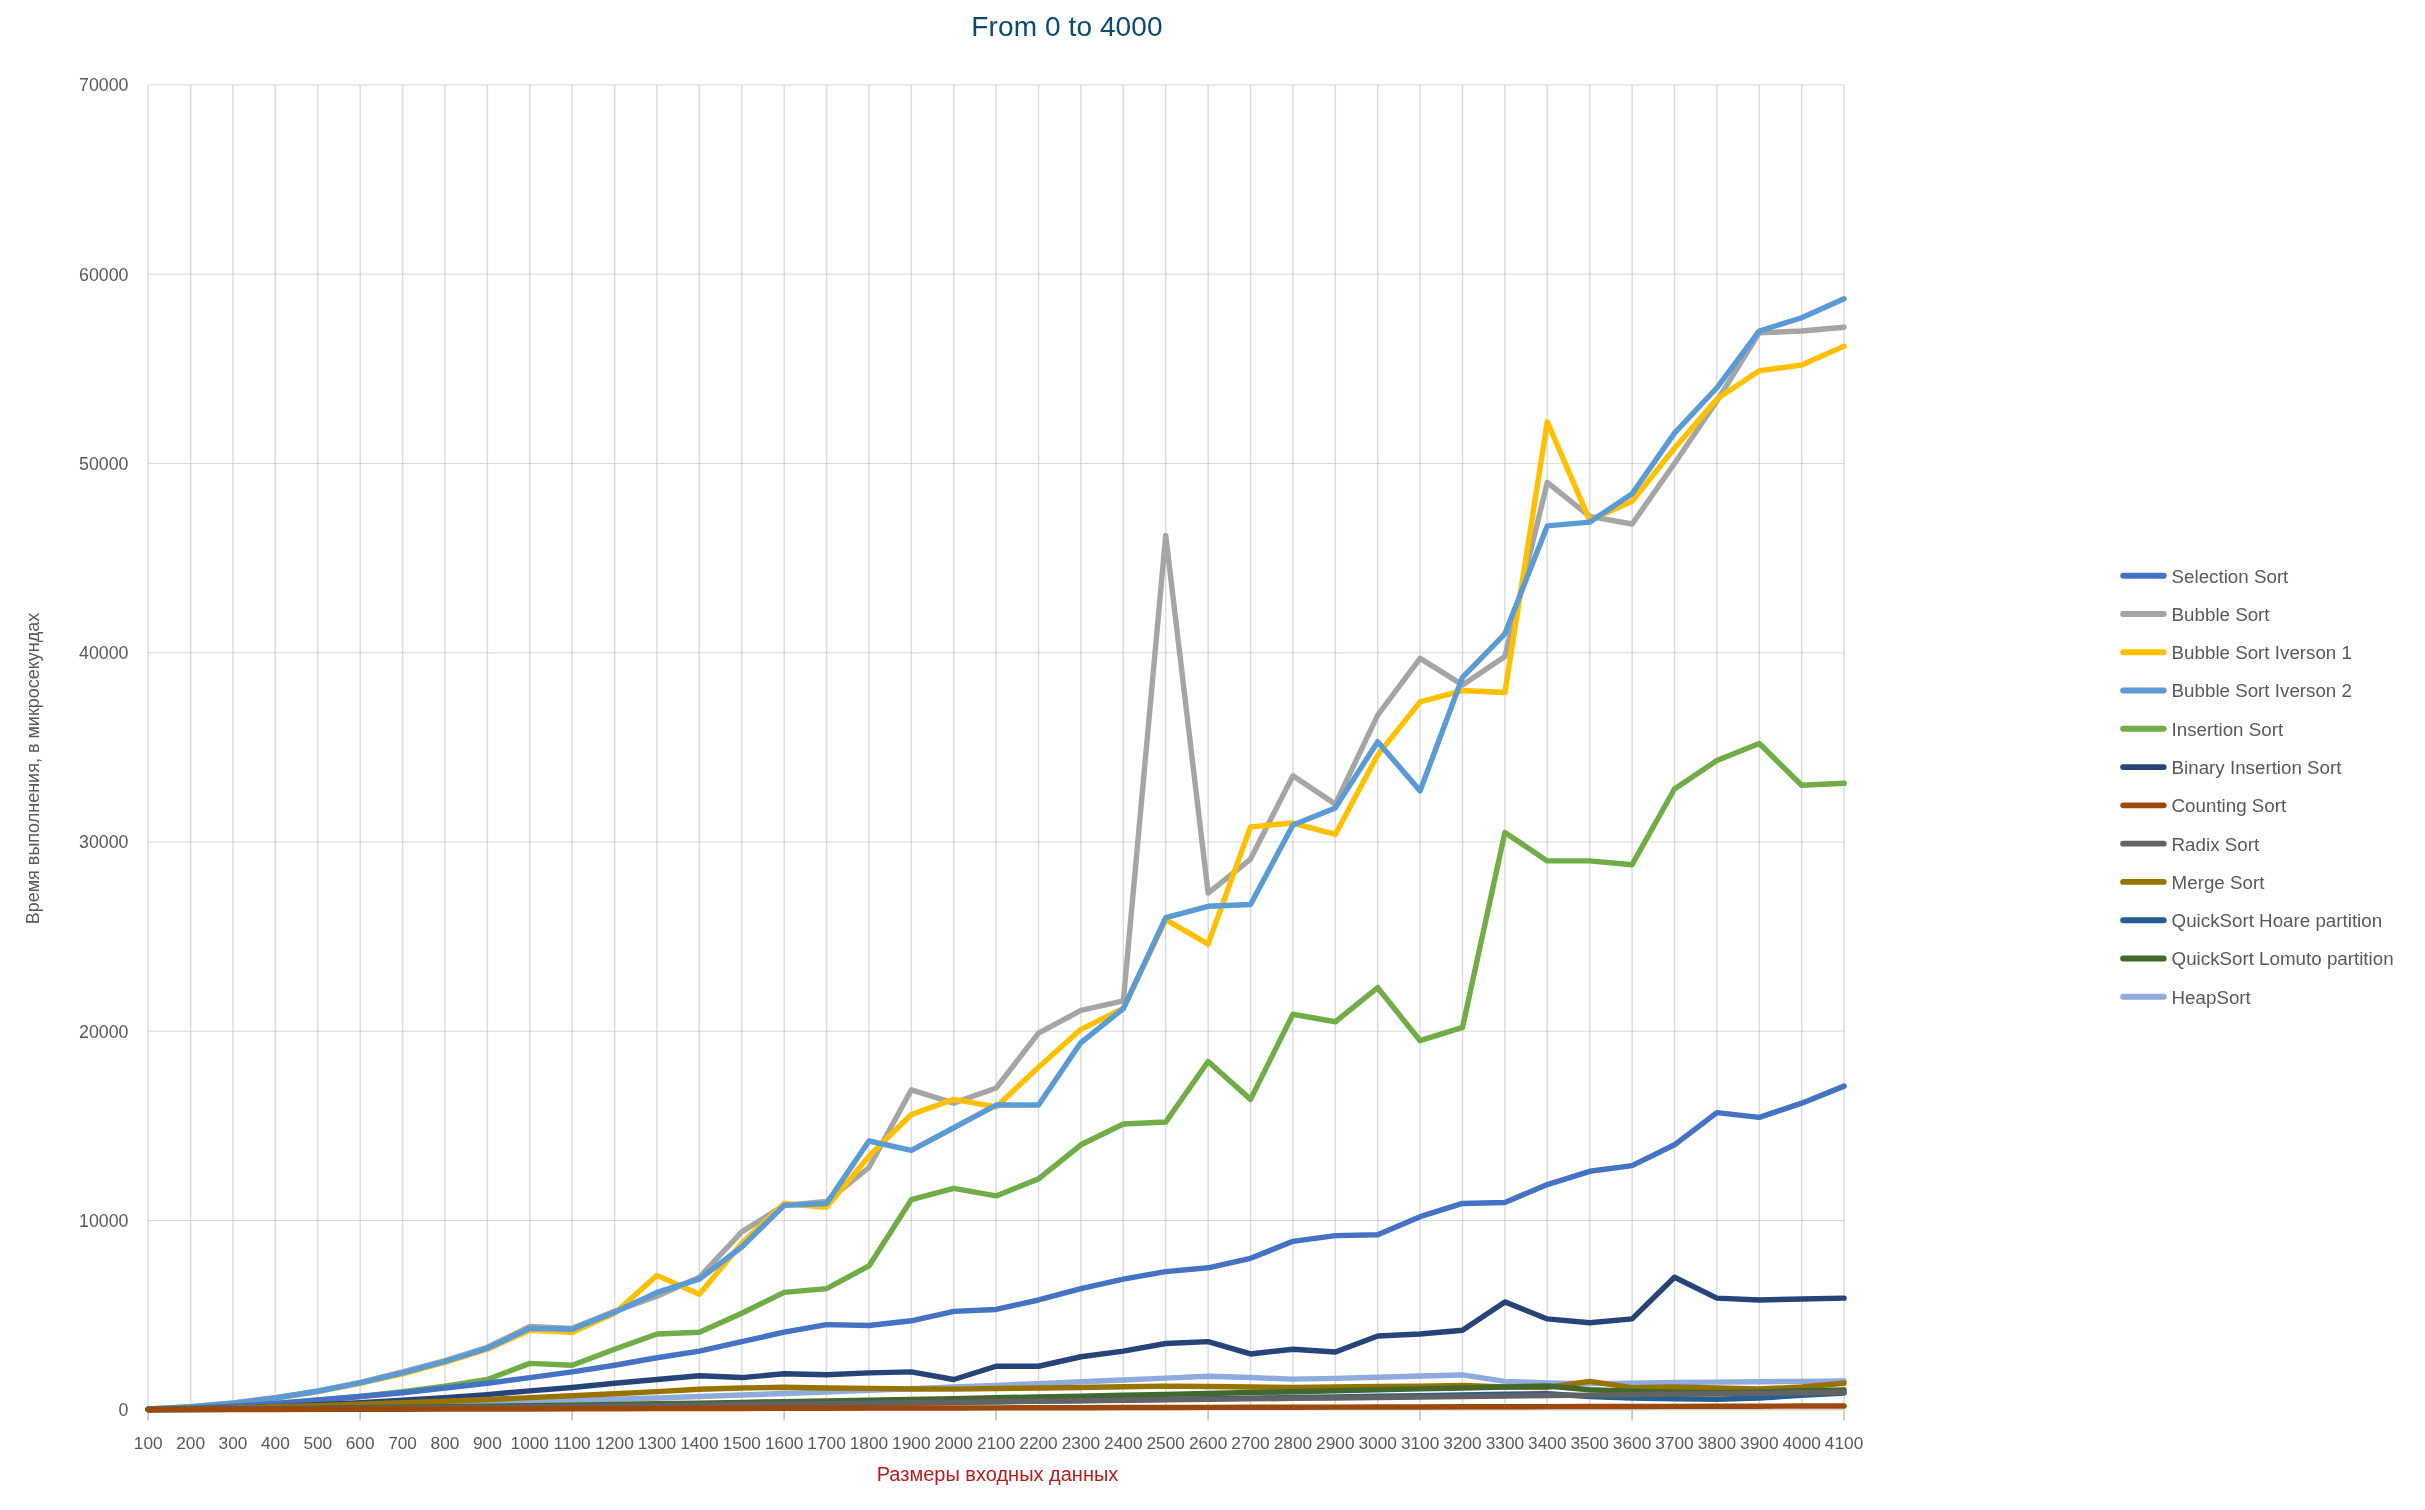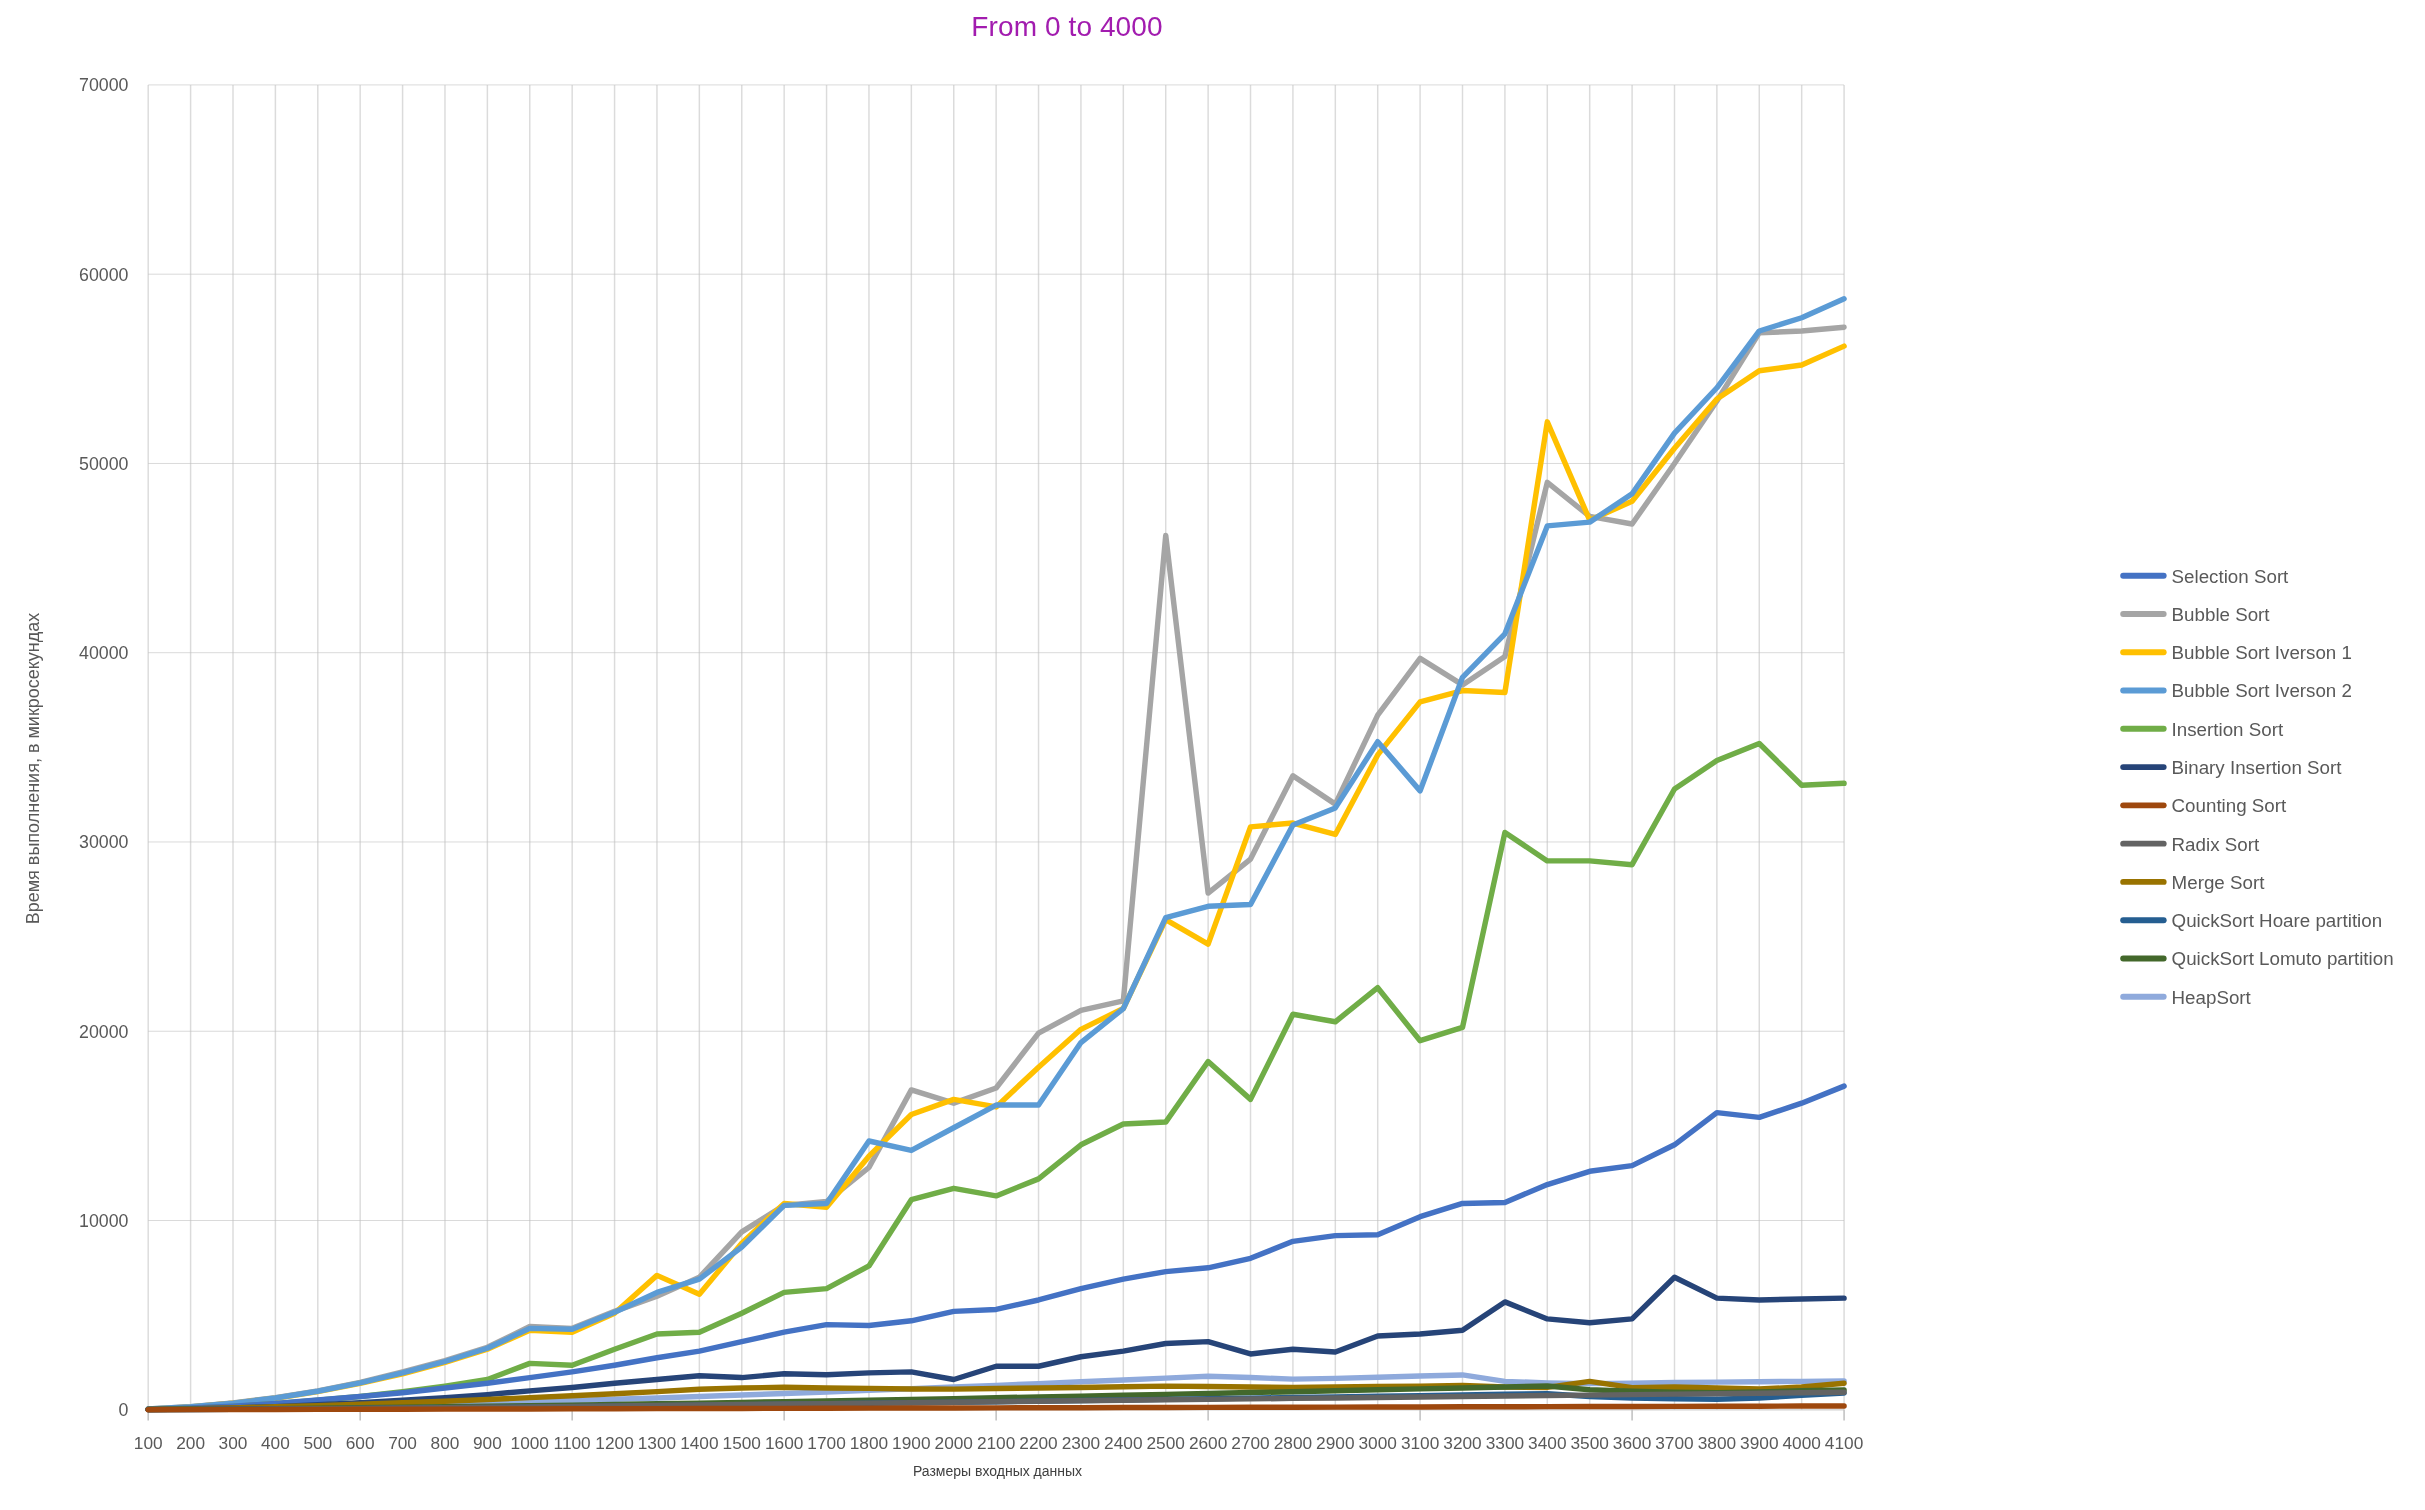--- a/index.html
+++ b/index.html
@@ -9,41 +9,41 @@
     font-family:"Liberation Sans", sans-serif;
     overflow:hidden;
     position:relative;
   }
   #chart-root{position:absolute;inset:0;}
   .chart-title{
     position:absolute;
     top:11px;left:0;width:2134px;
     text-align:center;
     font-size:28px;
-    color:#a21caf;
+    color:#0c4a6e;
     font-weight:400;
     letter-spacing:0.1px;
   }
   .y-axis-title{
     position:absolute;
     left:23px;top:546px;
     width:445px;
     transform-origin:0 0;
     transform:rotate(-90deg) translate(-445px,0);
     text-align:center;
     font-size:18px;
     color:#595959;
     white-space:nowrap;
   }
   .x-axis-title{
     position:absolute;
     left:148px;top:1463px;width:1699px;
     text-align:center;
-    font-size:14px;
-    color:#404040;
+    font-size:20px;
+    color:#b91c1c;
   }
   svg#plot{position:absolute;left:0;top:0;width:2426px;height:1510px;display:block;}
   .ytick{font-size:36px;fill:#595959;font-family:"Liberation Sans",sans-serif;}
   .xtick{font-size:35px;fill:#595959;font-family:"Liberation Sans",sans-serif;}
   .legend-label{font-size:38px;fill:#595959;font-family:"Liberation Sans",sans-serif;}
   .gridline{stroke:#d9d9d9;stroke-width:2;}
   .vgrid{stroke:#bfbfbf;stroke-width:3;}
   .axisline{stroke:#d9d9d9;stroke-width:3;}
   .tickmark{stroke:#bfbfbf;stroke-width:3;}
   .series-path{fill:none;stroke-width:11;stroke-linejoin:round;stroke-linecap:round;}

